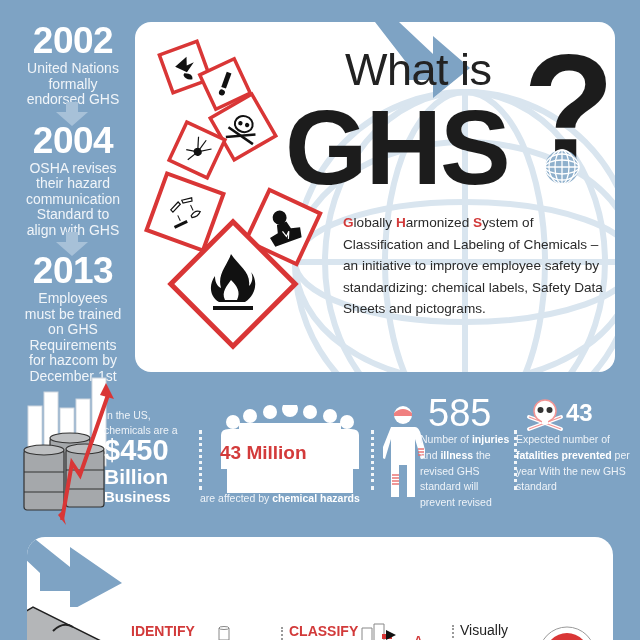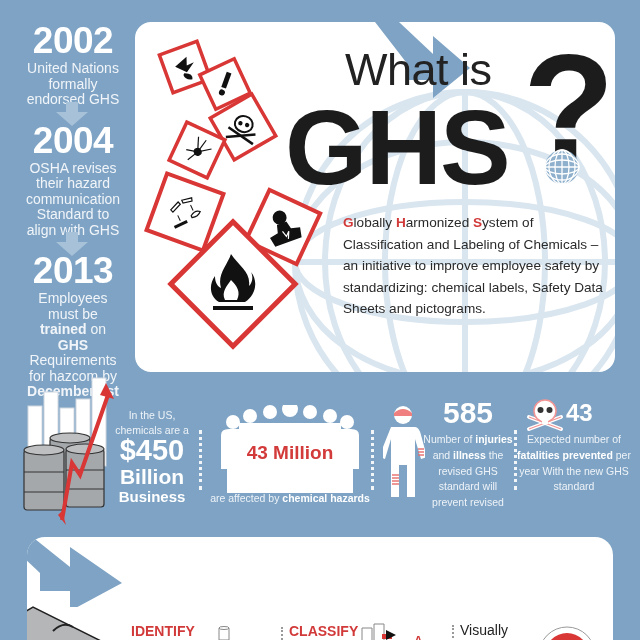--- a/index.html
+++ b/index.html
@@ -4,53 +4,53 @@
 <style>
   * { box-sizing: border-box; margin: 0; padding: 0; }
   html, body { width: 640px; height: 640px; overflow: hidden; }
   body { background: #7ea3c4; font-family: "Liberation Sans", "DejaVu Sans", sans-serif; position: relative; color: #fff; }
 
   
   .timeline { position: absolute; left: 0; top: 22px; width: 142px; text-align: center; }
   .tl-item { position: relative; }
   .tl-year { font-weight: bold; font-size: 37px; line-height: 38px; color: #fff; letter-spacing: -0.5px; margin-left: 4px; }
   .tl-desc { font-size: 14px; line-height: 15.5px; color: #f1f5f9; padding: 1px 20px 0 24px; }
-  .tl-desc b { font-weight: bold; }
+  .tl-desc b { font-weight: normal; }
   .tl-arrow-svg { display: block; margin: -6px auto -4px auto; position: relative; left: 1px; }
 
   
   .hero { position: absolute; left: 135px; top: 22px; width: 480px; height: 350px; background: #fff; border-radius: 16px; overflow: hidden; }
   .hero-globe { position: absolute; left: 150px; top: 60px; width: 360px; height: 360px; }
   .hero-title-small { position: absolute; left: 210px; top: 22px; font-size: 45px; color: #222; line-height: 52px; letter-spacing: -0.5px; }
   .hero-title-big { position: absolute; left: 150px; top: 70px; font-size: 106px; font-weight: bold; color: #1c1c1c; line-height: 110px; letter-spacing: -2px; }
   .hero-q { position: absolute; left: 388px; top: 10px; font-size: 150px; font-weight: bold; color: #1c1c1c; line-height: 150px; }
   .hero-globe-small { position: absolute; left: 408px; top: 126px; width: 38px; height: 38px; }
   .hero-desc { position: absolute; left: 208px; top: 190px; width: 270px; font-size: 13.6px; line-height: 21.5px; color: #2a2a2a; }
   .hero-desc .r { color: #d23a3a; font-weight: bold; }
 
   .hero-arrow { position: absolute; left: 240px; top: 0; }
 
   .pictos { position: absolute; left: 0; top: 0; width: 200px; height: 350px; }
 
   
   .stats { position: absolute; left: 0; top: 375px; width: 640px; height: 160px; }
-  .stat-text { position: absolute; text-align: center; color: #fff; }
+  .stat-text { position: absolute; color: #fff; }
   .dotsep { position: absolute; width: 3px; border-left: 3px dotted rgba(255,255,255,0.9); }
 
   .s1-pre { left: 104px; top: 33px; width: 96px; font-size: 10.5px; line-height: 15px; color: #eef3f8; }
   .s1-big { left: 104px; top: 60px; width: 96px; font-size: 29px; font-weight: bold; line-height: 31px; }
   .s1-b2 { left: 104px; top: 91px; width: 96px; font-size: 21px; font-weight: bold; line-height: 22px; }
   .s1-b3 { left: 104px; top: 114px; width: 96px; font-size: 15px; font-weight: bold; line-height: 16px; }
 
   .s2-big { left: 220px; top: 68px; width: 140px; font-size: 19px; font-weight: bold; color: #d33b3b; line-height: 20px; }
   .s2-sub { left: 220px; top: 88px; width: 140px; font-size: 11px; font-weight: bold; color: #d33b3b; line-height: 12px; }
   .s2-cap { left: 200px; top: 117px; width: 180px; font-size: 10.5px; color: #eef3f8; line-height: 12px; }
   .s2-cap b { color: #fff; }
 
-  .s3-big { left: 428px; top: 22px; width: 80px; font-size: 30px; font-weight: bold; line-height: 32px; }
+  .s3-big { left: 428px; top: 22px; width: 80px; font-size: 38px; font-weight: normal; line-height: 32px; }
   .s3-desc { left: 420px; top: 57px; width: 96px; font-size: 10.5px; line-height: 15.8px; color: #eef3f8; }
   .s3-desc b { color: #fff; }
 
   .s4-big { left: 566px; top: 22px; width: 60px; font-size: 24px; font-weight: bold; line-height: 32px; text-align: left; }
   .s4-desc { left: 516px; top: 57px; width: 116px; font-size: 10.5px; line-height: 15.8px; color: #eef3f8; }
   .s4-desc b { color: #fff; }
 
   
   .pict { position: absolute; left: 27px; top: 537px; width: 586px; height: 140px; background: #fff; border-radius: 18px; overflow: hidden; }
   .pict-title { position: absolute; left: 103px; top: 23px; font-size: 34px; color: #1c1c1c; line-height: 40px; }

